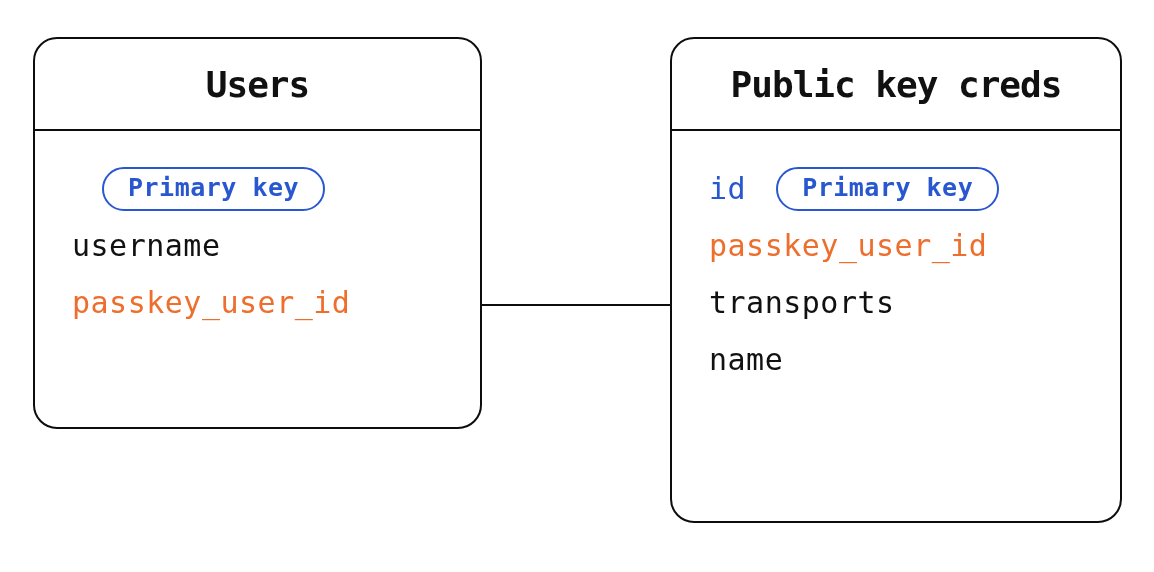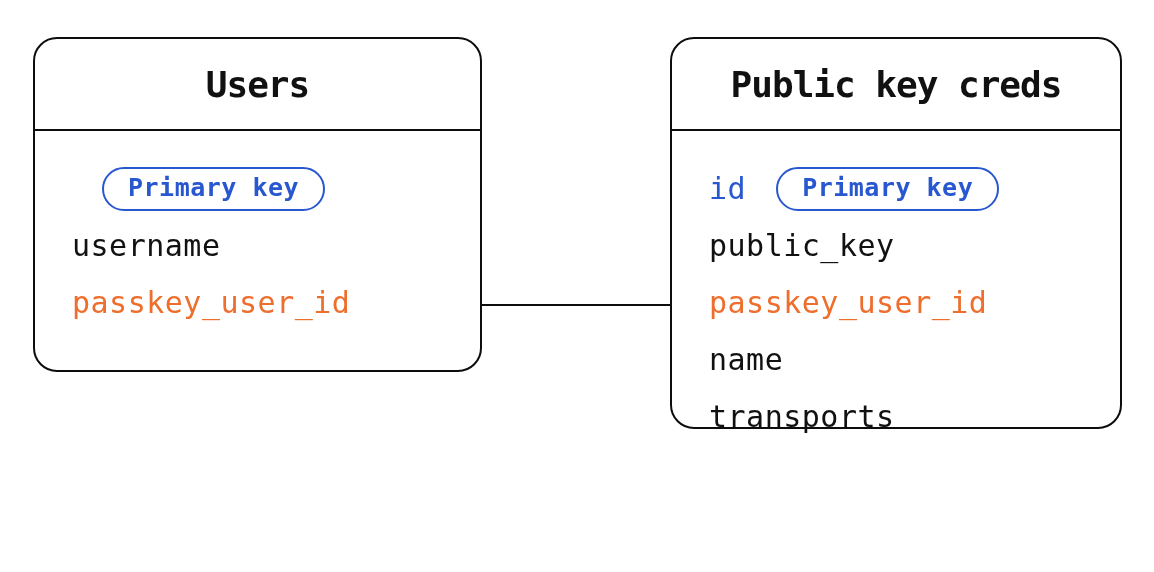--- a/index.html
+++ b/index.html
@@ -23,22 +23,22 @@
     width: 1154px;
     height: 572px;
     background: var(--bg);
   }
   .table-box {
     position: absolute;
     background: var(--bg);
     border: 2px solid var(--line);
     border-radius: 24px;
   }
-  .users-box { left: 33px; top: 37px; width: 449px; height: 335px; }
-  .creds-box { left: 670px; top: 37px; width: 452px; height: 392px; }
+  .users-box { left: 33px; top: 37px; width: 449px; height: 392px; }
+  .creds-box { left: 670px; top: 37px; width: 452px; height: 486px; }
   .table-header {
     height: 92px;
     border-bottom: 2px solid var(--line);
     display: flex;
     align-items: center;
     justify-content: center;
   }
   .table-title {
     font-size: 36px;
     font-weight: bold;
@@ -107,29 +107,26 @@
   <div class="table-box creds-box">
     <div class="table-header">
       <div class="table-title">Public key creds</div>
     </div>
     <div class="fields">
         <div class="field-row">
           <span class="field-name field-blue">id</span>
           <span class="pk-badge">Primary key</span>
         </div>
         <div class="field-row">
-          <span class="field-name field-black">public_key</span>
-        </div>
-        <div class="field-row">
           <span class="field-name field-orange">passkey_user_id</span>
         </div>
         <div class="field-row">
-          <span class="field-name field-black">name</span>
+          <span class="field-name field-black">transports</span>
         </div>
         <div class="field-row">
-          <span class="field-name field-black">transports</span>
+          <span class="field-name field-black">name</span>
         </div>
       </div>
   </div>
 
   <div class="connector"></div>
 
 </div>
 
 </body></html>

